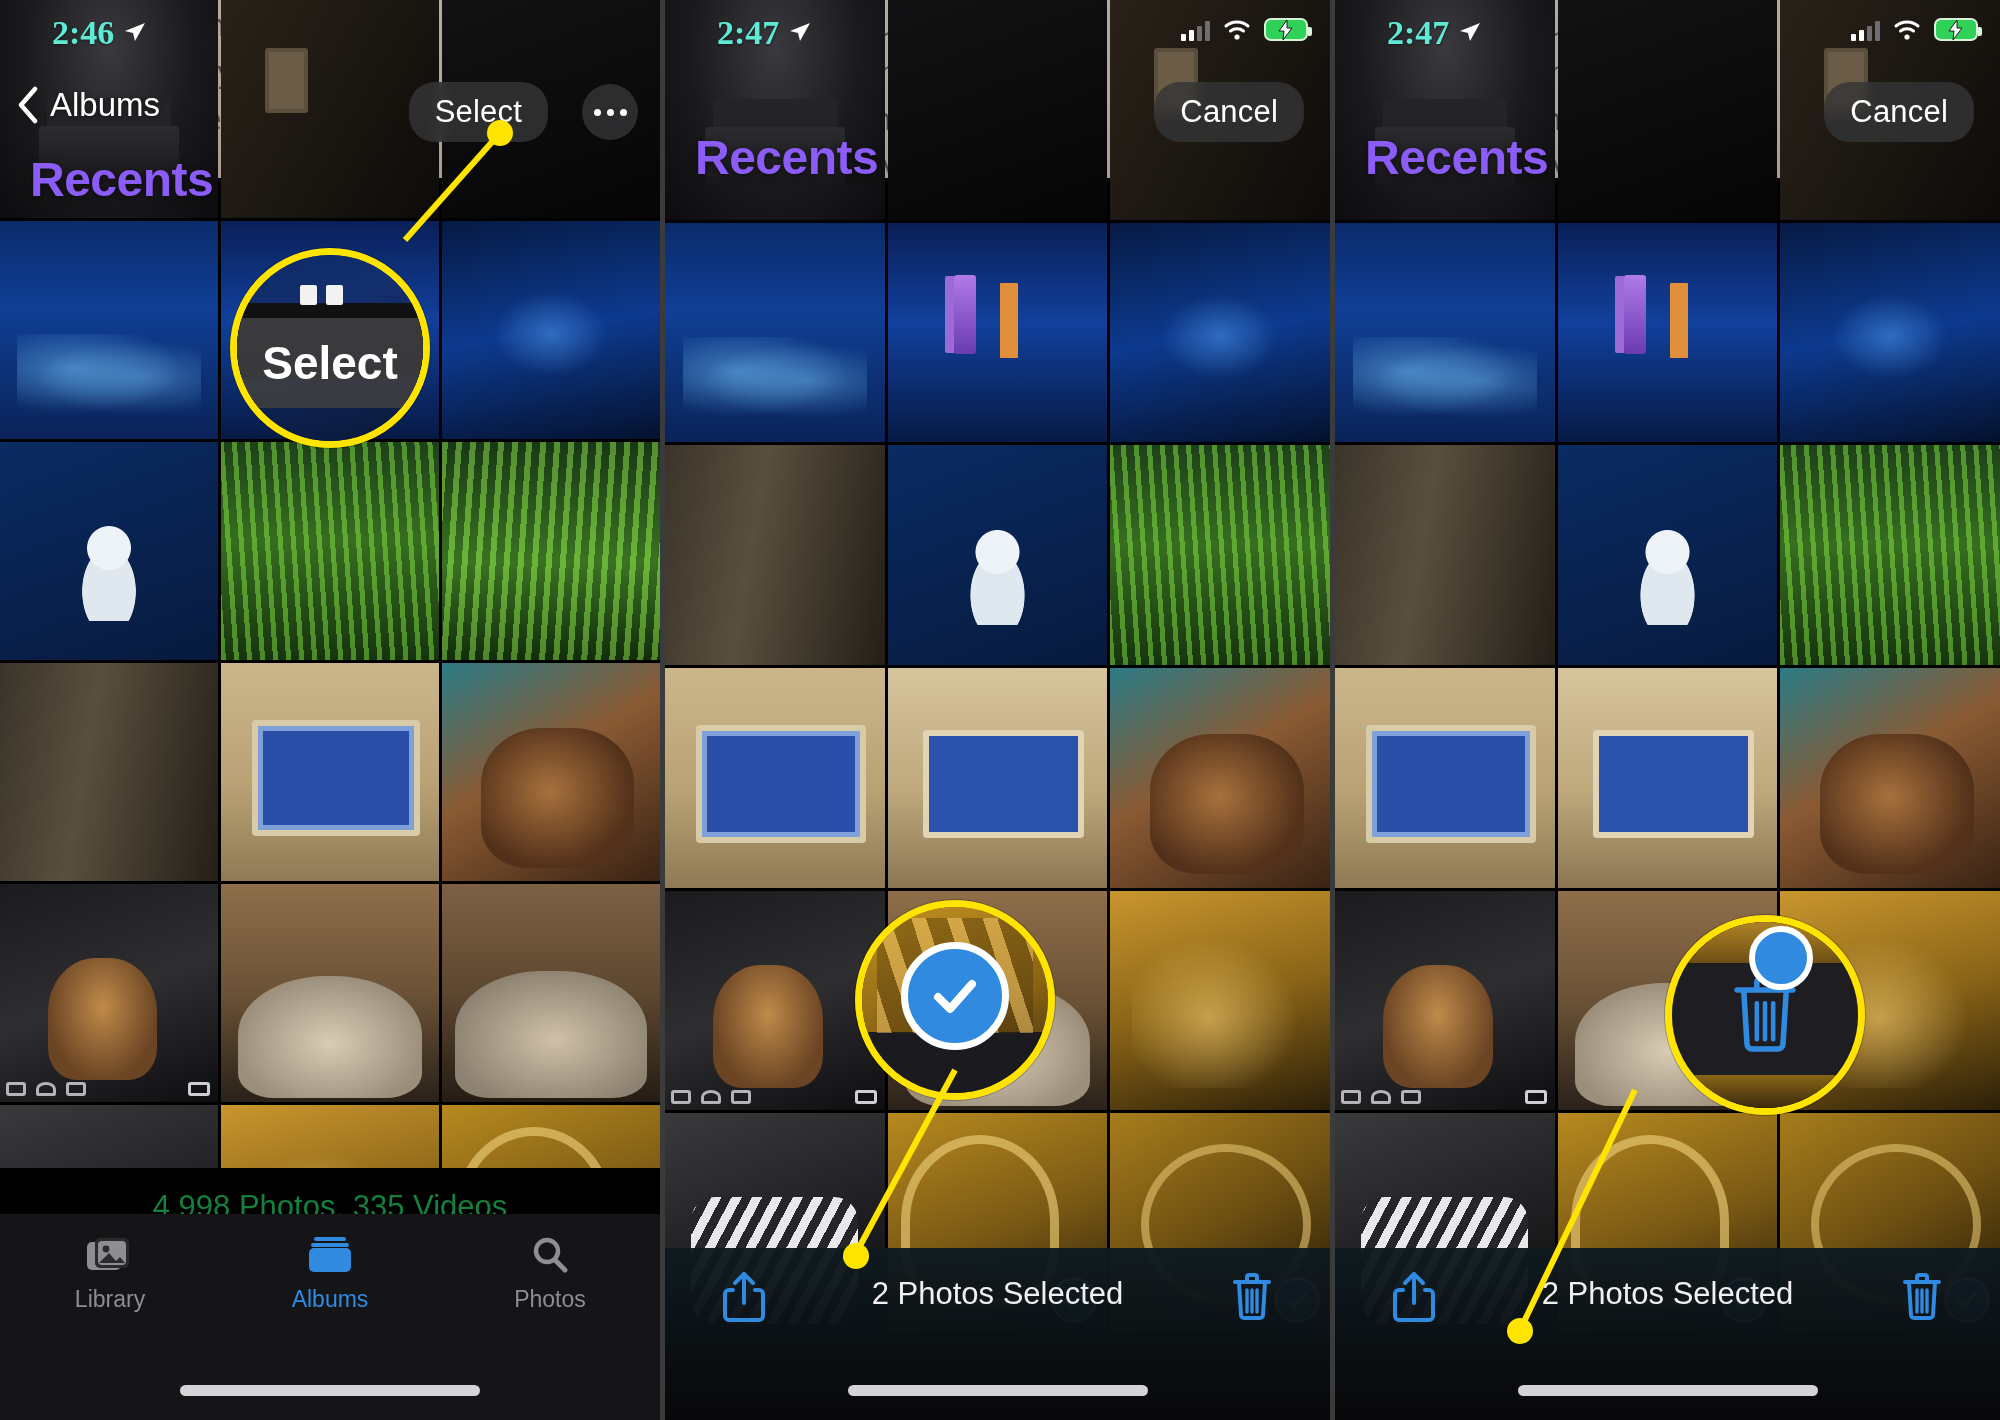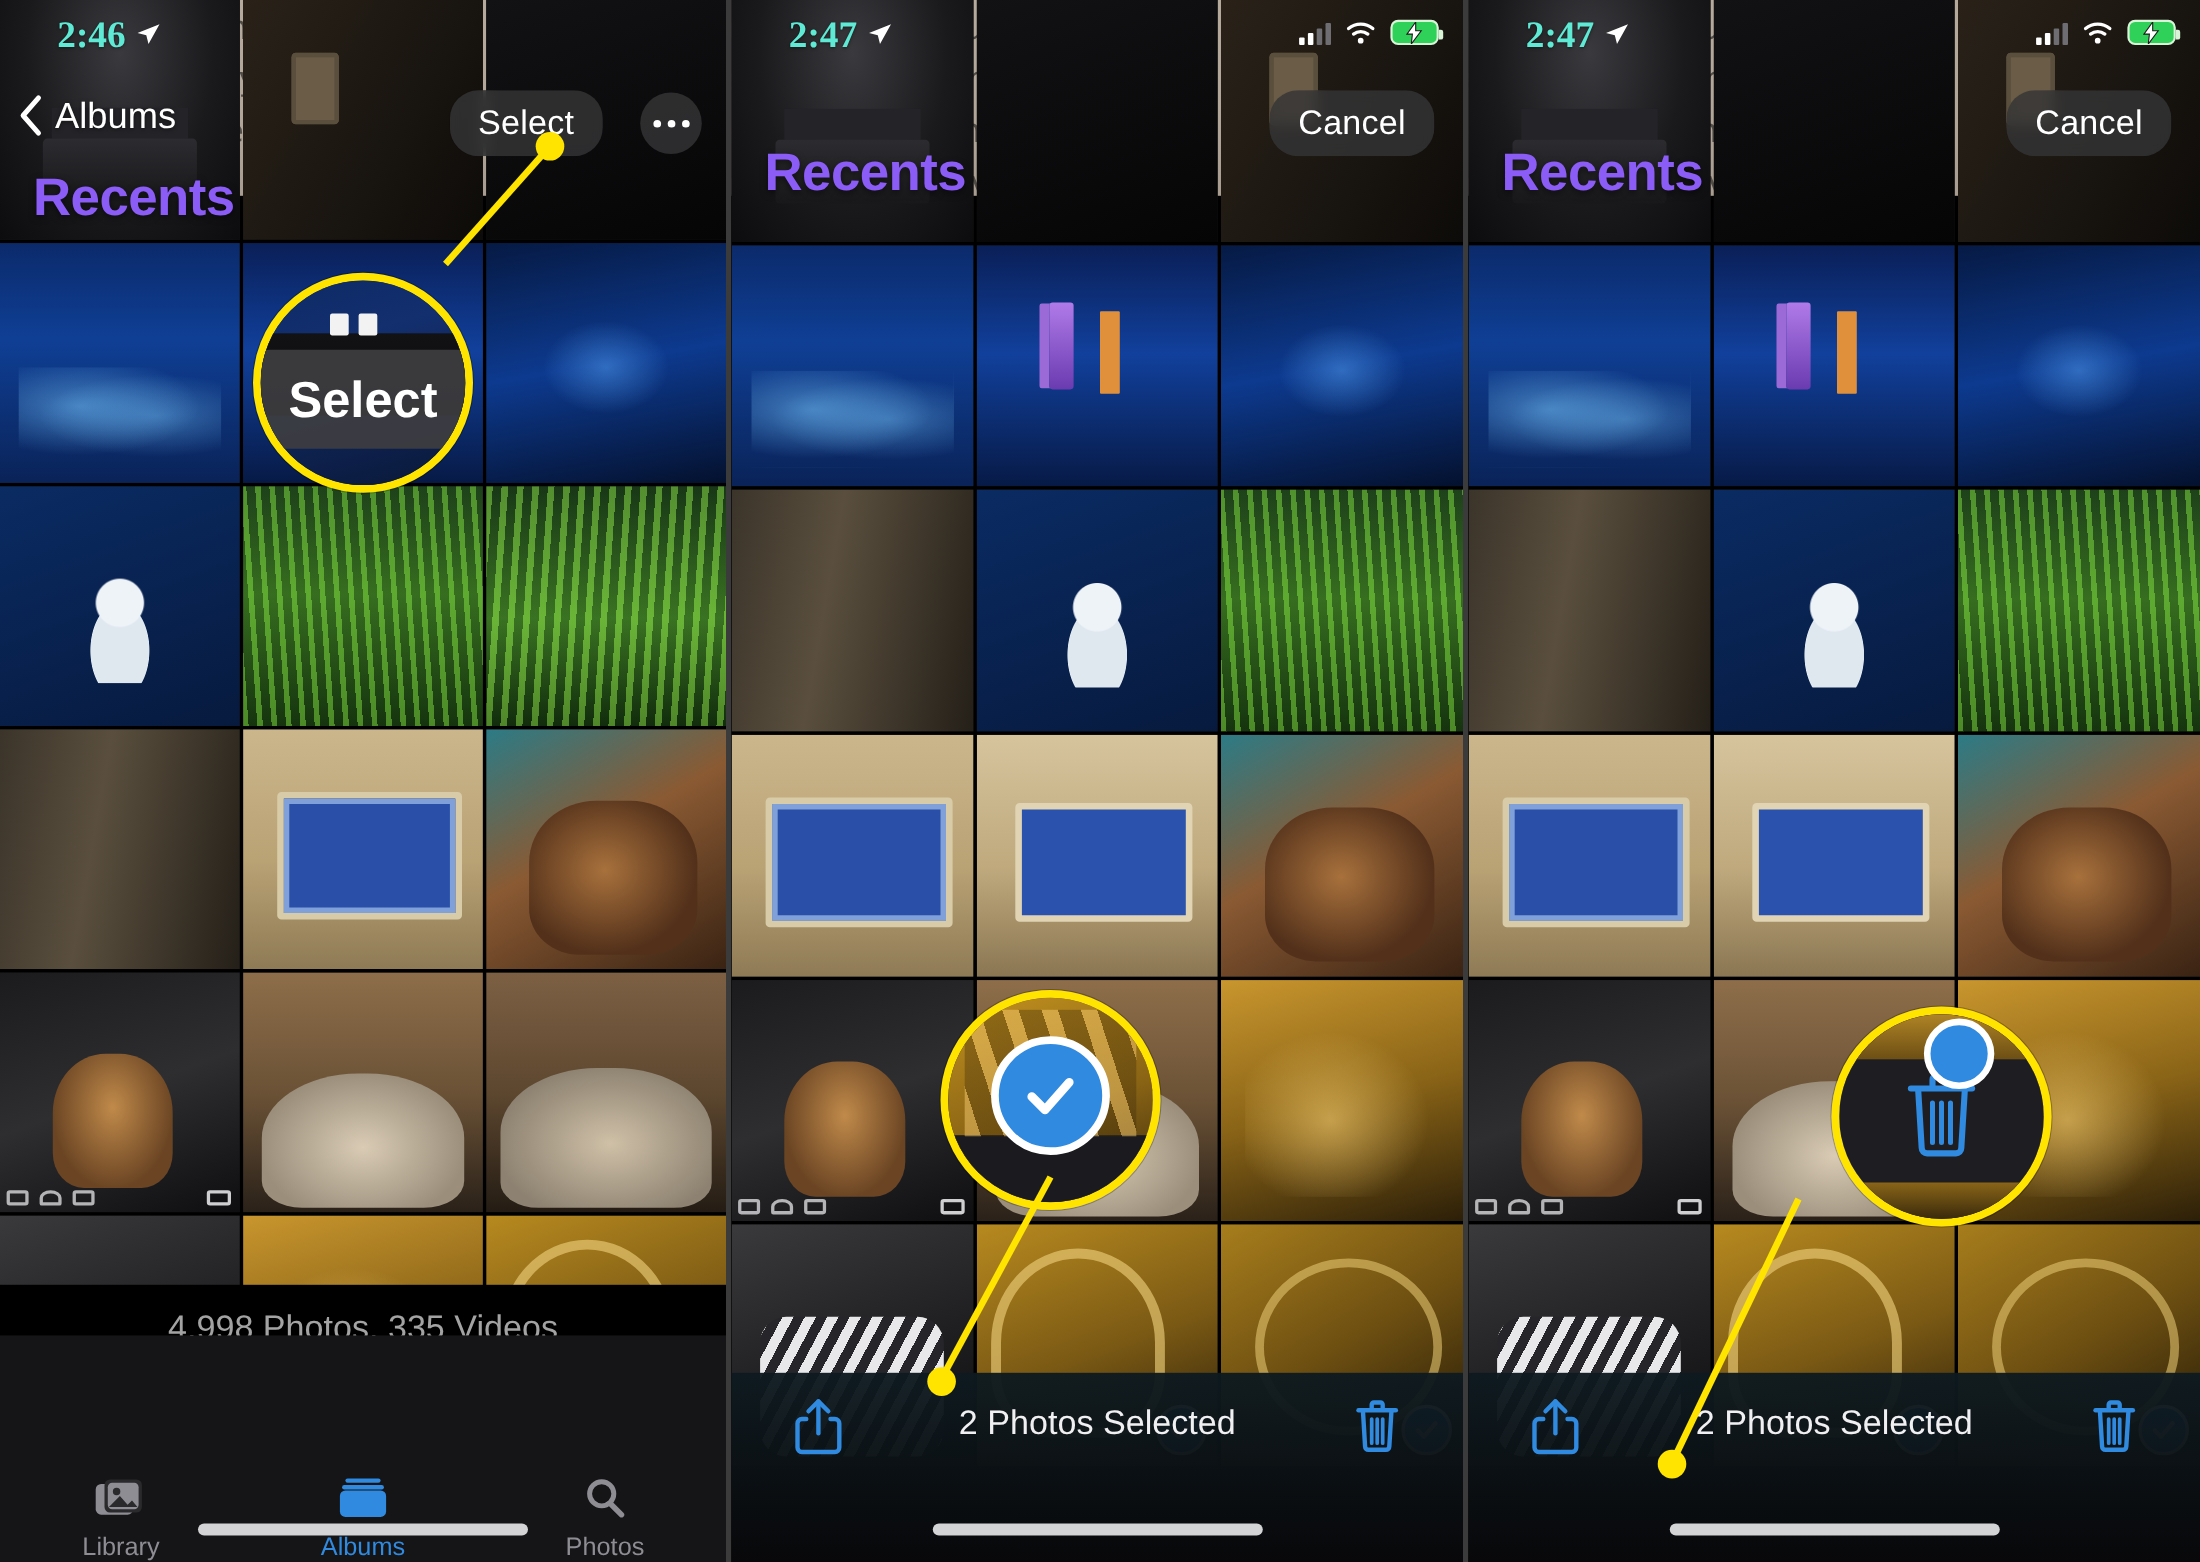--- a/index.html
+++ b/index.html
@@ -189,27 +189,27 @@
     width:46px; height:46px; border-radius:50%;
     background:#2f8ae0; border:3px solid #fff;
     display:flex; align-items:center; justify-content:center;
     box-shadow:0 2px 6px rgba(0,0,0,.4); z-index:6;
   }
   .check svg{ display:block; }
 
   
   .countbar{
     position:absolute; left:0; bottom:174px; width:100%; height:78px;
-    background:#000; color:#a3a3a3; display:flex; align-items:center;
+    background:#000; color:#15803d; display:flex; align-items:center;
     justify-content:center; font-size:31px; font-weight:500; z-index:20;
   }
   .tabbar{
     position:absolute; left:0; bottom:0; width:100%; height:206px;
     background:#151517; z-index:22;
-    display:flex; align-items:flex-end; padding-top:20px;
+    display:flex; align-items:flex-start; padding-top:20px;
   }
   .tab{ flex:1; display:flex; flex-direction:column; align-items:center; gap:8px; }
   .tab .lbl{ font-size:23px; color:#8d8d93; }
   .tab.active .lbl{ color:#2f8ae0; }
   .ticon{ width:50px; height:44px; position:relative; }
 
   .toolbar{
     position:absolute; left:0; bottom:0; width:100%; height:172px;
     background:linear-gradient(180deg, rgba(14,26,32,.96), rgba(8,8,10,.99));
     z-index:22; display:flex; align-items:flex-start; padding-top:24px;

